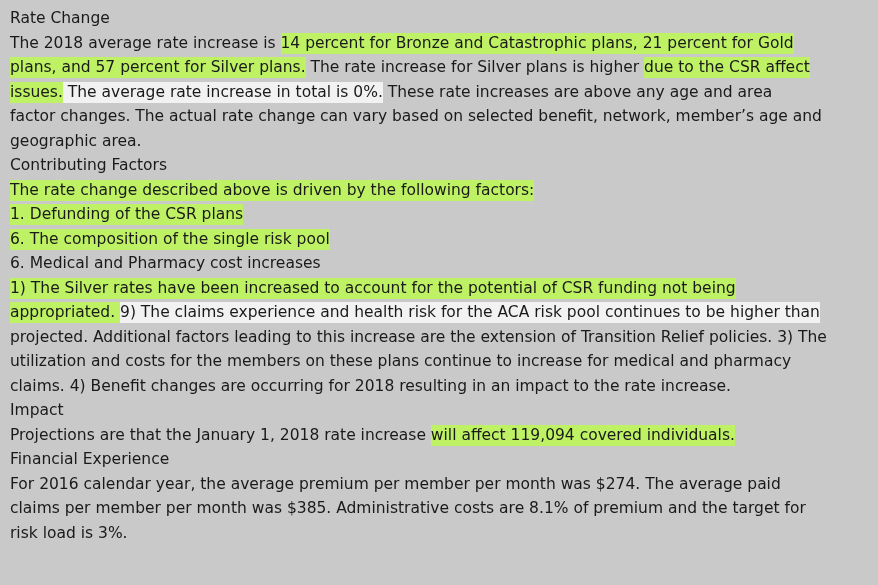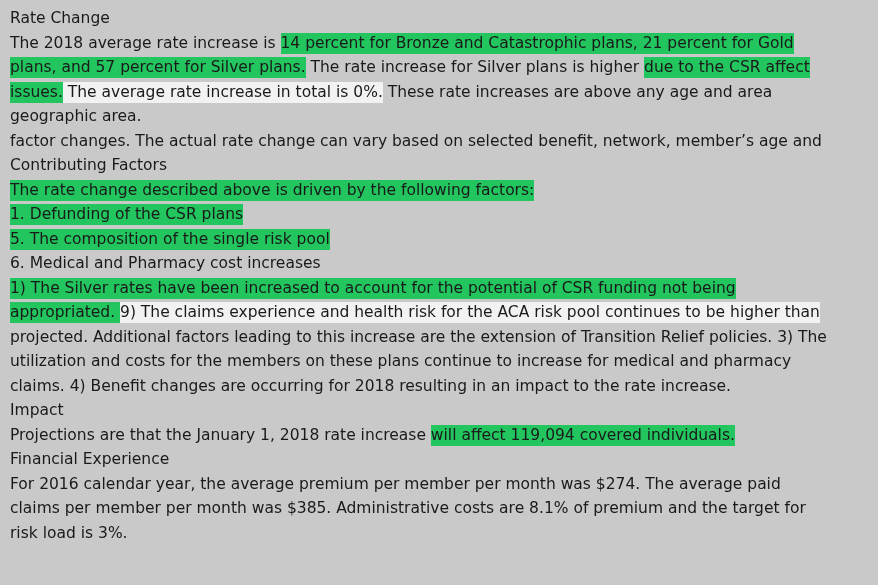--- a/index.html
+++ b/index.html
@@ -27,21 +27,21 @@
     font-weight: normal;
     line-height: 24.5px;
   }
   .line {
     margin: 0;
     line-height: 24.5px;
     white-space: nowrap;
   }
   
   .hl {
-    background: #22c55e;
+    background: #bef264;
     padding: 1px 0 2px 0;
     box-decoration-break: clone;
     -webkit-box-decoration-break: clone;
   }
   .hl-soft {
     background: #f2f2f2;
     padding: 1px 0 2px 0;
     box-decoration-break: clone;
     -webkit-box-decoration-break: clone;
   }
@@ -49,28 +49,28 @@
 </head>
 <body>
 
 <div class="doc">
   <div id="sections-root">
       <div class="section">
         <div class="section-head">Rate Change</div>
         <div class="line"><span>The 2018 average rate increase is </span><span class="hl">14 percent for Bronze and Catastrophic plans, 21 percent for Gold</span></div>
         <div class="line"><span class="hl">plans, and </span><span class="hl">57 percent for Silver plans.</span><span> The rate increase for Silver plans is higher </span><span class="hl">due to the CSR affect</span></div>
         <div class="line"><span class="hl">issues.</span><span class="hl-soft"> The average rate increase in total is 0%.</span><span> These rate increases are above any age and area</span></div>
+        <div class="line"><span>factor changes. The actual rate change can vary based on selected benefit, network, member’s age and</span></div>
         <div class="line"><span>geographic area.</span></div>
-        <div class="line"><span>factor changes. The actual rate change can vary based on selected benefit, network, member’s age and</span></div>
       </div>
       <div class="section">
         <div class="section-head">Contributing Factors</div>
         <div class="line"><span class="hl">The rate change described above is driven by the following factors:</span></div>
         <div class="line"><span class="hl">1. Defunding of the CSR plans</span></div>
-        <div class="line"><span class="hl">5. The composition of the single risk pool</span></div>
+        <div class="line"><span class="hl">6. The composition of the single risk pool</span></div>
         <div class="line"><span>6. Medical and Pharmacy cost increases</span></div>
         <div class="line"><span class="hl">1) The Silver rates have been increased to account for the potential of CSR funding not being</span></div>
         <div class="line"><span class="hl">appropriated. </span><span class="hl-soft">9) The claims experience and health risk for the ACA risk pool continues to be higher than</span></div>
         <div class="line"><span>projected. Additional factors leading to this increase are the extension of Transition Relief policies. 3) The</span></div>
         <div class="line"><span>utilization and costs for the members on these plans continue to increase for medical and pharmacy</span></div>
         <div class="line"><span>claims. 4) Benefit changes are occurring for 2018 resulting in an impact to the rate increase.</span></div>
       </div>
       <div class="section">
         <div class="section-head">Impact</div>
         <div class="line"><span>Projections are that the January 1, 2018 rate increase </span><span class="hl">will affect 119,094 covered individuals.</span></div>

